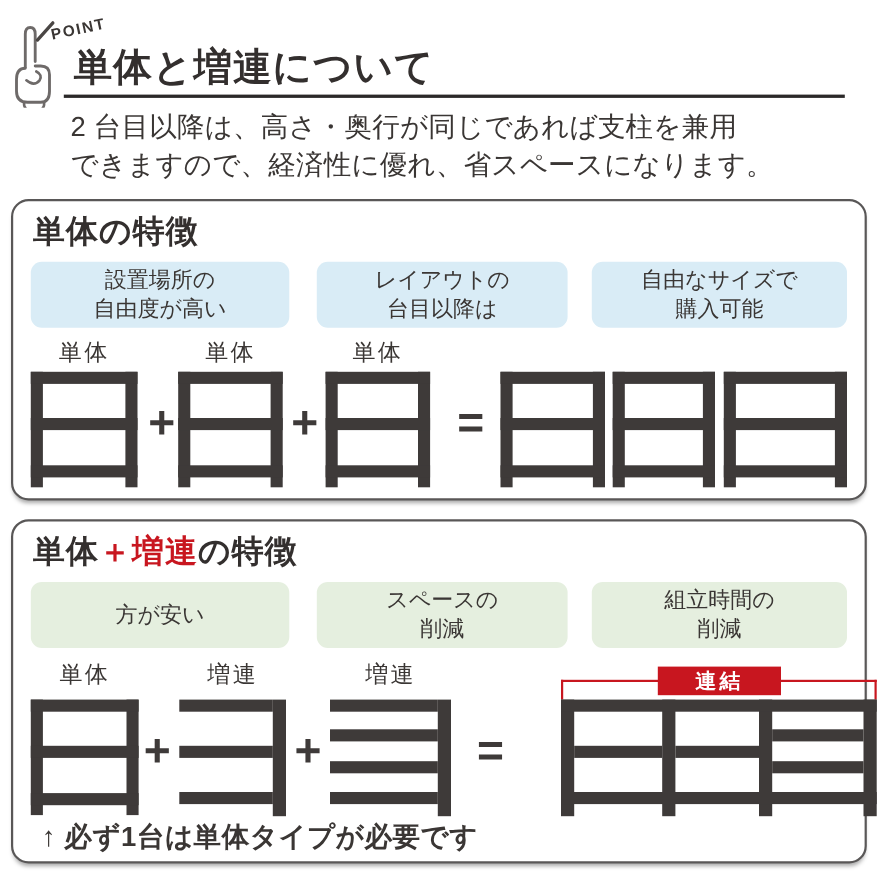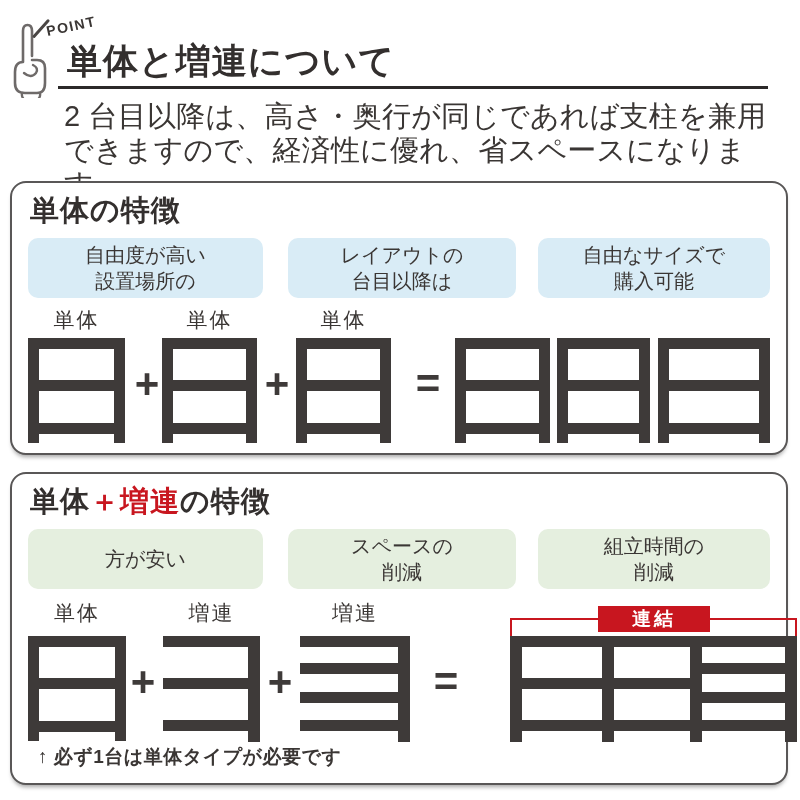--- a/index.html
+++ b/index.html
@@ -10,21 +10,21 @@
   }
   
   .hand-svg{position:absolute;left:10px;top:22px}
   .slash{position:absolute;left:33px;top:36px;width:24px;height:3px;background:#4a4644;
          transform:rotate(-48deg);transform-origin:0 50%;border-radius:2px}
   .point{position:absolute;left:46px;top:18px;font-size:14px;font-weight:bold;
          letter-spacing:1.5px;color:#3a3634;transform:rotate(-12deg)}
   .page-title{position:absolute;left:67px;top:38px;margin:0;font-size:35px;font-weight:bold;
          letter-spacing:1px;color:#332f2e}
   .underline{position:absolute;left:58px;top:86px;width:710px;height:3px;background:#2b2929}
-  .desc{position:absolute;left:64px;top:99px;font-size:29px;line-height:34px;
+  .desc{position:absolute;left:64px;top:99px;font-size:25px;line-height:34px;
         letter-spacing:.2px;color:#3a3634}
   
   .panel{position:absolute;left:10px;width:778px;box-sizing:border-box;background:#fff;
          border:2px solid #595757;border-radius:16px;
          box-shadow:0 4px 4px -2px rgba(0,0,0,.35)}
   #panel1{top:181px;height:274px}
   #panel2{top:472px;height:313px}
   .panel-title{position:absolute;left:18px;top:8px;font-size:29px;font-weight:bold;
          letter-spacing:1px;color:#332f2e}
   .red{color:var(--accent-red)}
@@ -67,21 +67,21 @@
   .shelf.b1{left:12px;width:80px;top:42px}
   .shelf.b2{left:104px;width:76px;top:42px}
   .shelf.b3a{left:192px;width:83px;top:27px}
   .shelf.b3b{left:192px;width:83px;top:56px}
   .bracket-h{position:absolute;left:0;width:287px;top:-18px;height:2px;background:var(--accent-red)}
   .bracket-tick{position:absolute;top:-18px;width:2px;height:18px;background:var(--accent-red)}
   .bracket-tick.lt{left:0}.bracket-tick.rt{left:285px}
   .badge{position:absolute;left:88px;top:-30px;width:112px;height:26px;
          background:var(--accent-red);color:#fff;font-size:19px;font-weight:bold;
          letter-spacing:3px;display:flex;align-items:center;justify-content:center}
-  .note{position:absolute;left:26px;top:270px;font-size:19px;font-weight:bold;
+  .note{position:absolute;left:26px;top:270px;font-size:25px;font-weight:bold;
         letter-spacing:.5px;color:#3a3634}
 </style>
 </head>
 <body>
 
 <svg class="hand-svg" width="40" height="76" viewBox="0 0 40 76" fill="none">
   <path d="M13 40 V9 Q13 3 17.5 3 Q22 3 22 9 V34" stroke="#6e6a69" stroke-width="2.6" fill="#fff" stroke-linecap="round" stroke-linejoin="round"></path>
   <path d="M13 40 Q5 40 5 50 L5 61 Q5 71 15 71 L27 71 Q35 71 35 61 L35 46 Q35 38 27 38 L22 38" stroke="#6e6a69" stroke-width="2.6" fill="#fff" stroke-linecap="round" stroke-linejoin="round"></path>
   <path d="M14 51 Q21 57 26 51 Q29 46 23 43" stroke="#6e6a69" stroke-width="2.4" fill="none" stroke-linecap="round"></path>
   <path d="M12 71 Q11.5 74.5 13 76" stroke="#6e6a69" stroke-width="2.4" fill="none" stroke-linecap="round"></path>
@@ -93,22 +93,22 @@
 <div class="underline"></div>
 <div class="desc">
   <div>2 台目以降は、高さ・奥行が同じであれば支柱を兼用</div>
   <div>できますので、経済性に優れ、省スペースになります。</div>
 </div>
 
 <section class="panel" id="panel1">
   <div class="panel-title">単体の特徴</div>
 
   <div class="pill p-blue pos1">
+    <span>設置場所の</span>
     <span>自由度が高い</span>
-    <span>設置場所の</span>
   </div>
   <div class="pill p-blue pos2">
     <span>レイアウトの</span>
     <span>台目以降は</span>
   </div>
   <div class="pill p-blue pos3">
     <span>自由なサイズで</span>
     <span>購入可能</span>
   </div>
 

